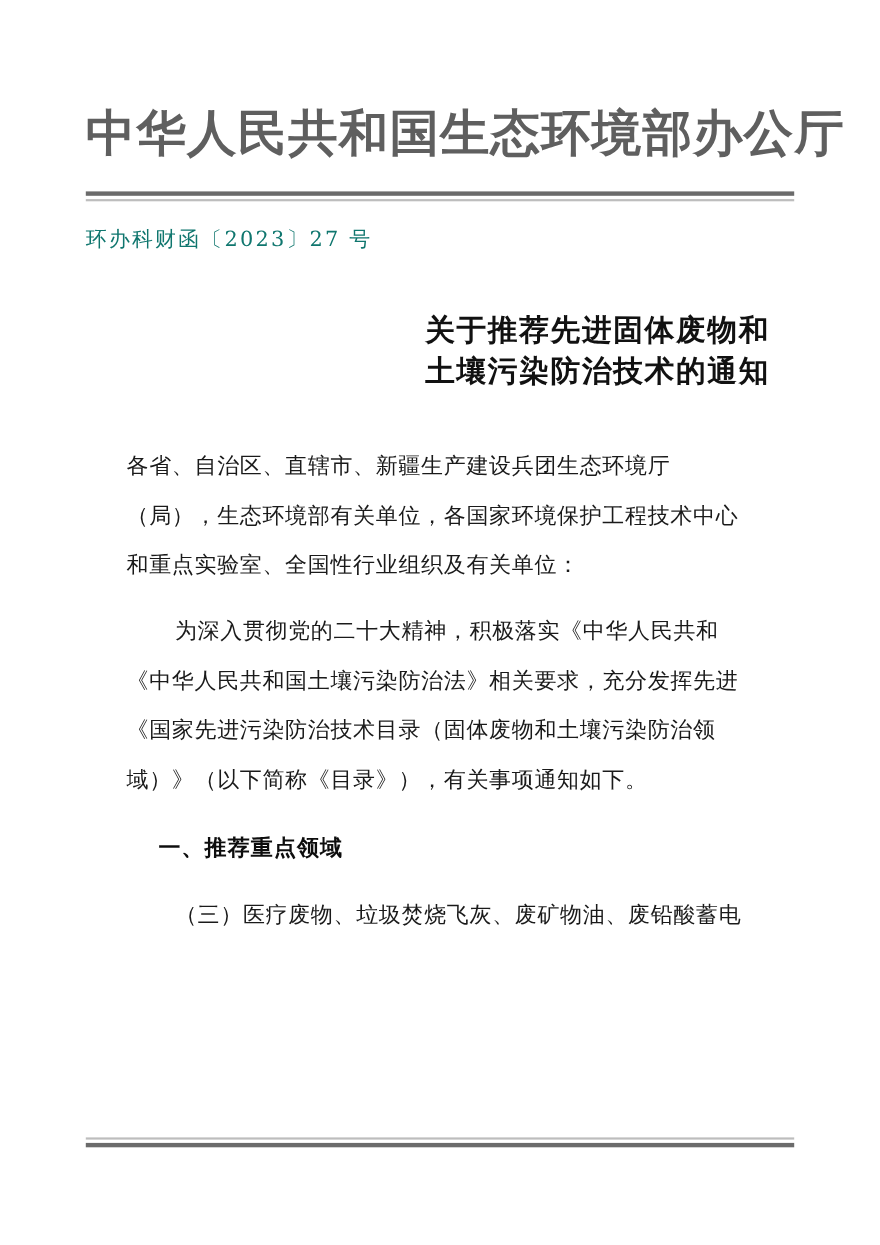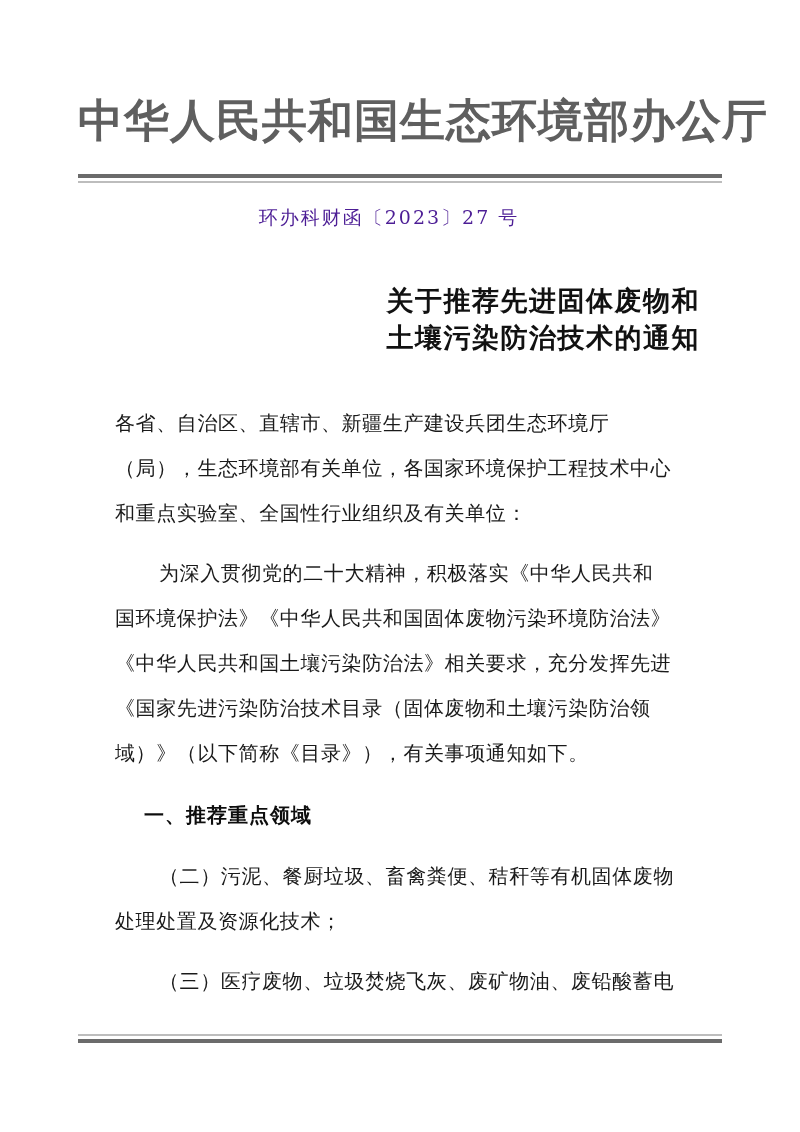--- a/index.html
+++ b/index.html
@@ -63,27 +63,27 @@
     background: #bdbdbd;
     width: 100%;
   }
 
   
   .doc-number {
     position: absolute;
     left: 78px;
     top: 205px;
     width: 644px;
-    text-align: center;
+    text-align: left;
     padding-right: 22px;
     box-sizing: border-box;
     font-family: "DejaVu Serif", "Liberation Serif", serif;
     font-size: 19px;
     letter-spacing: 2px;
-    color: #4c1d95;
+    color: #0f766e;
   }
 
   
   .doc-title {
     position: absolute;
     left: 100px;
     top: 282px;
     width: 600px;
     text-align: right;
   }
@@ -165,33 +165,28 @@
   <div class="body-area">
 
     <div class="para">
       <span class="para-line">各省、自治区、直辖市、新疆生产建设兵团生态环境厅</span>
       <span class="para-line">（局），生态环境部有关单位，各国家环境保护工程技术中心</span>
       <span class="para-line">和重点实验室、全国性行业组织及有关单位：</span>
     </div>
 
     <div class="para">
       <span class="para-line indent">为深入贯彻党的二十大精神，积极落实《中华人民共和</span>
-      <span class="para-line">国环境保护法》《中华人民共和国固体废物污染环境防治法》</span>
       <span class="para-line">《中华人民共和国土壤污染防治法》相关要求，充分发挥先进</span>
       <span class="para-line">《国家先进污染防治技术目录（固体废物和土壤污染防治领</span>
       <span class="para-line">域）》（以下简称《目录》），有关事项通知如下。</span>
     </div>
 
     <div class="section-heading">一、推荐重点领域</div>
 
 
-    <div class="para">
-      <span class="para-line indent">（二）污泥、餐厨垃圾、畜禽粪便、秸秆等有机固体废物</span>
-      <span class="para-line">处理处置及资源化技术；</span>
-    </div>
 
     <div class="para">
       <span class="para-line indent">（三）医疗废物、垃圾焚烧飞灰、废矿物油、废铅酸蓄电</span>
     </div>
 
   </div>
 
   <div class="rule-bottom-wrap">
     <div class="rule-thin"></div>
     <div class="rule-gap"></div>

